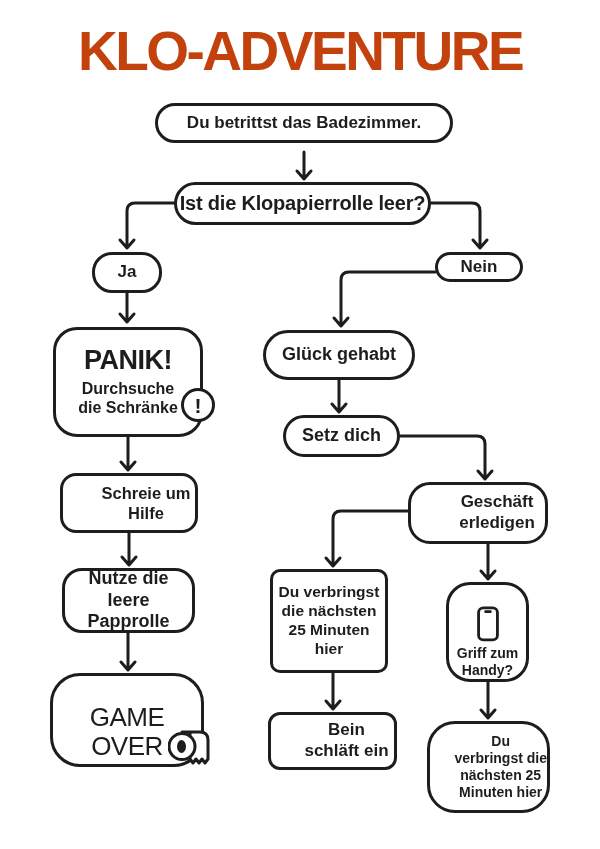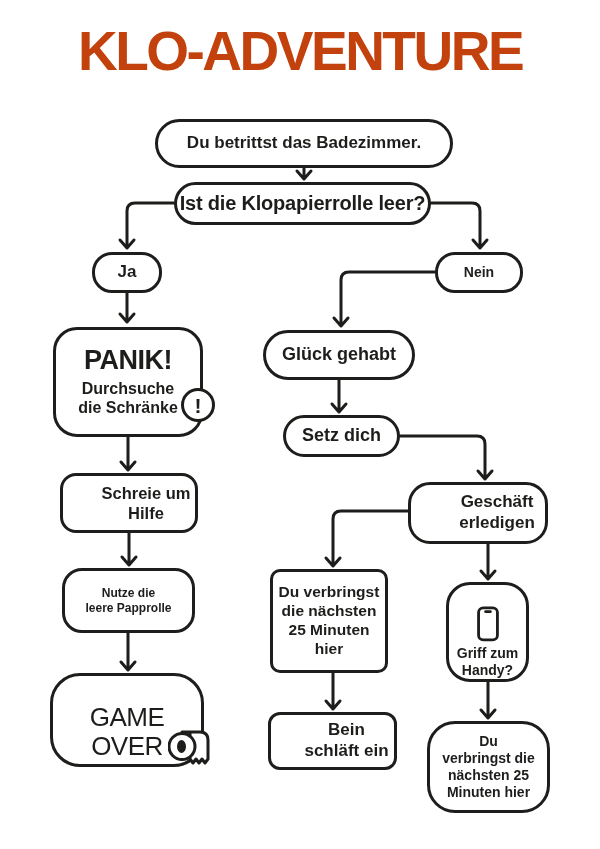--- a/index.html
+++ b/index.html
@@ -13,46 +13,46 @@
   }
   .wires{position:absolute;top:0;left:0;z-index:1;}
   .wires path{stroke:#1d1d1b;stroke-width:3;fill:none;stroke-linecap:round;stroke-linejoin:round;}
   .node{
     position:absolute;z-index:2;background:#ffffff;border:3.3px solid #1d1d1b;
     box-sizing:border-box;display:flex;flex-direction:column;align-items:center;
     justify-content:center;text-align:center;
   }
   .lbl{white-space:pre-line;font-weight:600;line-height:1.22;}
   
-  .n-start{left:155px;top:103px;width:298px;height:49px;border-radius:25px;font-size:17px;margin-top:16px;}
+  .n-start{left:155px;top:103px;width:298px;height:40px;border-radius:25px;font-size:17px;}
   .n-question{left:174px;top:182px;width:257px;height:43px;border-radius:22px;font-size:20px;letter-spacing:-0.2px;}
   .n-yes{left:92px;top:252px;width:70px;height:41px;border-radius:20px;font-size:17px;}
-  .n-no{left:435px;top:252px;width:88px;height:41px;border-radius:20px;font-size:14px;}
+  .n-no{left:435px;top:252px;width:88px;height:30px;border-radius:20px;font-size:17px;}
   .n-panic{left:53px;top:327px;width:150px;height:110px;border-radius:24px;}
   .panic-title{font-size:27px;font-weight:700;letter-spacing:-0.5px;line-height:1.05;margin-bottom:4px;}
   .panic-sub{font-size:16px;}
   .badge{
     position:absolute;right:-15px;bottom:12px;width:34px;height:34px;border-radius:50%;
     background:#ffffff;border:3.3px solid #1d1d1b;box-sizing:border-box;z-index:3;
     display:flex;align-items:center;justify-content:center;
     font-size:21px;font-weight:800;line-height:1;
   }
   .n-scream{left:60px;top:473px;width:138px;height:60px;border-radius:16px;font-size:16.5px;padding-left:34px;}
-  .n-cardboard{left:62px;top:568px;width:133px;height:65px;border-radius:20px;font-size:12px;}
+  .n-cardboard{left:62px;top:568px;width:133px;height:65px;border-radius:20px;font-size:18px;}
   .n-gameover{left:50px;top:673px;width:154px;height:94px;border-radius:30px;}
   .gameover-lbl{font-size:26px;font-weight:400;line-height:1.1;letter-spacing:-0.5px;white-space:pre-line;margin-top:24px;}
   .roll-icon{position:absolute;right:-14px;bottom:-7px;z-index:3;}
   .n-lucky{left:263px;top:330px;width:152px;height:50px;border-radius:25px;font-size:18px;}
   .n-sit{left:283px;top:415px;width:117px;height:42px;border-radius:21px;font-size:18px;}
   .n-business{left:408px;top:482px;width:140px;height:62px;border-radius:22px;font-size:17px;padding-left:38px;}
   .n-spend-left{left:270px;top:569px;width:118px;height:104px;border-radius:10px;font-size:15.5px;}
   .n-leg{left:268px;top:712px;width:129px;height:58px;border-radius:12px;font-size:17px;padding-left:28px;}
   .n-phone{left:446px;top:582px;width:83px;height:100px;border-radius:24px;font-size:14px;justify-content:flex-start;padding-top:21px;}
   .phone-icon{margin-bottom:3px;}
-  .n-spend-right{left:427px;top:721px;width:123px;height:92px;border-radius:28px;font-size:14px;}
+  .n-spend-right{left:427px;top:721px;width:123px;height:92px;border-radius:28px;font-size:14px;align-items:flex-end;}
 </style>
 </head>
 <body>
 
 <div class="canvas">
 
   <div class="title">KLO-ADVENTURE</div>
 
   <svg class="wires" width="600" height="849" viewBox="0 0 600 849">
     <path d="M304 152 V179 M297 171 L304 179 L311 171"></path>

